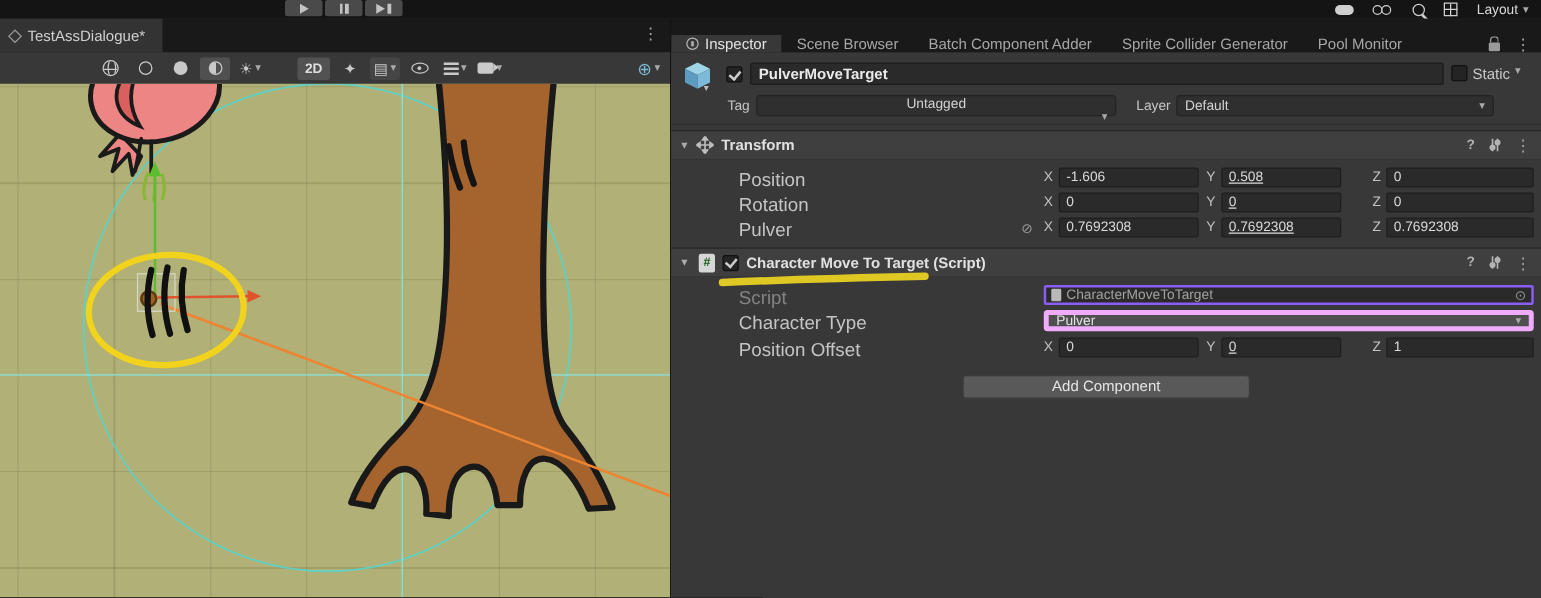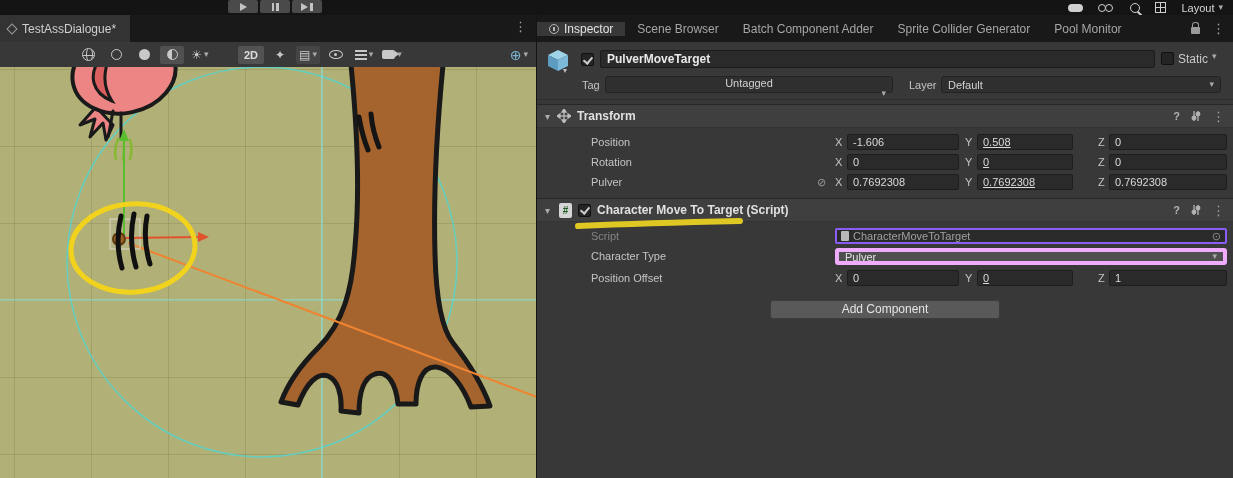--- a/index.html
+++ b/index.html
@@ -22,21 +22,21 @@
   .i-grid{width:11px;height:11px;border:1.2px solid #cfcfcf;box-sizing:border-box;
     background:linear-gradient(#cfcfcf,#cfcfcf) center/11px 1.2px no-repeat,
                linear-gradient(#cfcfcf,#cfcfcf) center/1.2px 11px no-repeat;}
   .layout-dd{display:flex;align-items:center;gap:4px;font-size:11px;color:#d6d6d6;}
   .caret{font-size:9px;color:#a9a9a9;line-height:1;}
   
   .tabrow{position:absolute;left:0;top:15px;width:1233px;height:27px;background:#191919;}
   .scene-tab{position:absolute;left:0;top:0;height:27px;padding:0 14px 0 8px;background:#333333;display:flex;align-items:center;gap:6px;color:#cfcfcf;font-size:12px;}
   .scene-icon{width:8px;height:8px;border:1.5px solid #9a9a9a;transform:rotate(45deg);box-sizing:border-box;}
   .scene-tab-menu{position:absolute;left:514px;top:5px;color:#a5a5a5;font-size:13px;}
-  .itabs{position:absolute;left:537px;top:0;right:0;height:27px;display:flex;align-items:center;background:#191919;}
+  .itabs{position:absolute;left:537px;top:0;right:0;height:27px;display:flex;align-items:flex-end;background:#191919;}
   .itab{display:flex;align-items:center;padding:0 12px;font-size:12px;color:#a6a6a6;white-space:nowrap;}
   .itab.active{background:#383838;color:#e2e2e2;gap:5px;}
   .insp-ico{width:10px;height:10px;border-radius:50%;border:1.5px solid #b5b5b5;box-sizing:border-box;position:relative;}
   .insp-ico::after{content:"";position:absolute;left:3px;top:2px;width:1.5px;height:4px;background:#b5b5b5;}
   .itabs-right{margin-left:auto;display:flex;align-items:center;gap:12px;padding-right:8px;}
   .i-lock{width:9px;height:7px;background:#9a9a9a;border-radius:1px;position:relative;margin-top:4px;}
   .i-lock::before{content:"";position:absolute;left:1px;top:-5px;width:7px;height:5px;border:1.5px solid #9a9a9a;border-bottom:none;border-radius:3px 3px 0 0;box-sizing:border-box;}
   .dots{color:#a5a5a5;font-size:13px;line-height:1;}
   
   .scene-toolbar{position:absolute;left:0;top:42px;width:537px;height:25px;background:#383838;display:flex;align-items:center;padding-left:76px;box-sizing:border-box;gap:4px;}
@@ -76,28 +76,28 @@
   .go-check{position:absolute;left:44px;top:11px;}
   .name-field{position:absolute;left:63px;top:8px;width:555px;height:18px;background:#2a2a2a;border:1px solid #1b1b1b;border-radius:2px;box-sizing:border-box;
     font-weight:bold;font-size:12px;color:#e9e9e9;line-height:16px;padding-left:6px;}
   .static-grp{position:absolute;left:624px;top:10px;display:flex;align-items:flex-start;gap:4px;font-size:12px;color:#c8c8c8;}
   .row-label{font-size:11px;color:#c4c4c4;}
   .tag-label{position:absolute;left:45px;top:37px;}
   .udrop{position:absolute;height:17px;background:#2f2f2f;border:1px solid #232323;border-radius:3px;box-sizing:border-box;display:flex;align-items:center;padding:0 6px;font-size:11px;color:#d2d2d2;}
   .udrop .caret{margin-left:auto;}
   .tag-drop{left:68px;top:34px;width:288px;flex-direction:column;}
   .layer-label{position:absolute;left:372px;top:37px;}
-  .layer-drop{left:404px;top:34px;width:280px;}
+  .layer-drop{left:404px;top:34px;width:254px;}
   .comp-header{position:absolute;left:0;width:696px;height:24px;background:#3f3f3f;border-top:1px solid #272727;border-bottom:1px solid #343434;box-sizing:border-box;display:flex;align-items:center;padding:0 8px;}
   .foldout{font-size:10px;color:#ababab;width:12px;}
   .comp-title{font-weight:bold;font-size:12px;color:#e0e0e0;margin-left:6px;}
   .hdr-right{margin-left:auto;display:flex;align-items:center;gap:10px;color:#aeaeae;}
   .help{font-size:11px;font-weight:bold;color:#b3b3b3;}
   .prop-row{position:absolute;left:0;width:696px;height:20px;}
-  .prop-label{position:absolute;left:18px;top:4px;font-size:11px;color:#c4c4c4;padding-left:36px;}
+  .prop-label{position:absolute;left:18px;top:4px;font-size:15px;color:#c4c4c4;padding-left:36px;}
   .prop-label.disabled{color:#838383;}
   .ax{position:absolute;top:4px;font-size:11px;color:#c4c4c4;}
   .ax-x{left:298px;} .ax-y{left:428px;} .ax-z{left:561px;}
   .vfield{position:absolute;top:2px;height:16px;background:#2a2a2a;border:1px solid #1e1e1e;border-radius:2px;box-sizing:border-box;font-size:11px;color:#dadada;line-height:14px;padding-left:5px;}
   .fx{left:310px;width:112px;} .fy{left:440px;width:96px;text-decoration:underline;} .fz{left:572px;width:118px;}
   .unlink{position:absolute;left:280px;top:4px;font-size:11px;color:#9a9a9a;}
   .obj-field{position:absolute;left:298px;top:2px;width:392px;height:16px;background:#2a2a2a;border:2px solid #8b5cf6;border-radius:2px;box-sizing:border-box;display:flex;align-items:center;gap:4px;padding:0 4px;font-size:11px;color:#a0a0a0;}
   .mini-doc{width:8px;height:10px;background:#b8b8b8;border-radius:1px;}
   .obj-picker{margin-left:auto;color:#8f8f8f;font-size:11px;}
   .pop-drop{position:absolute;left:298px;top:2px;width:392px;height:17px;background:#4f4f4f;border:4px solid #f0abfc;border-radius:3px;box-sizing:border-box;display:flex;align-items:center;padding:0 6px;font-size:11px;color:#e2e2e2;}

